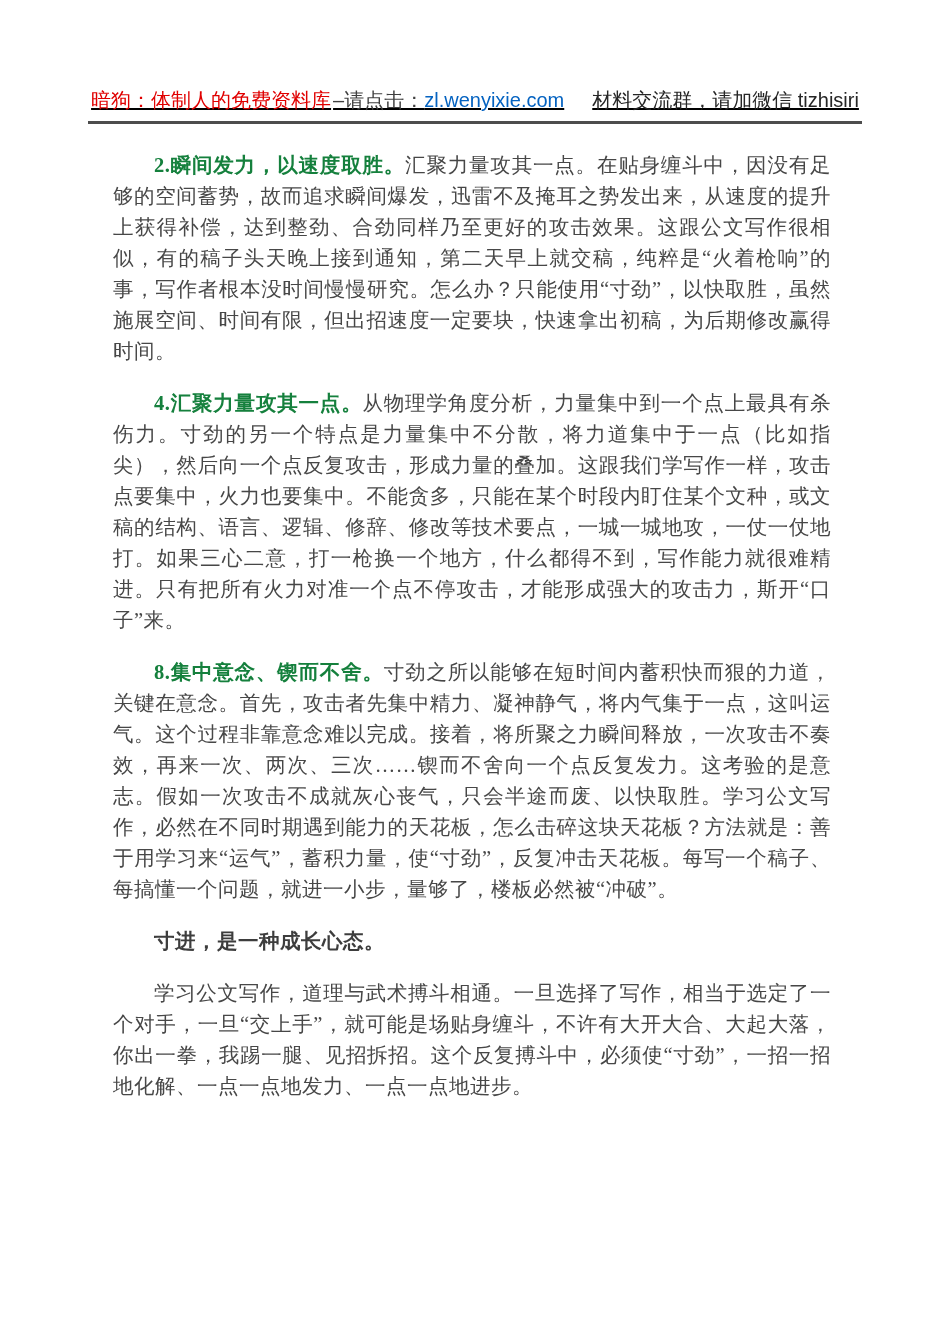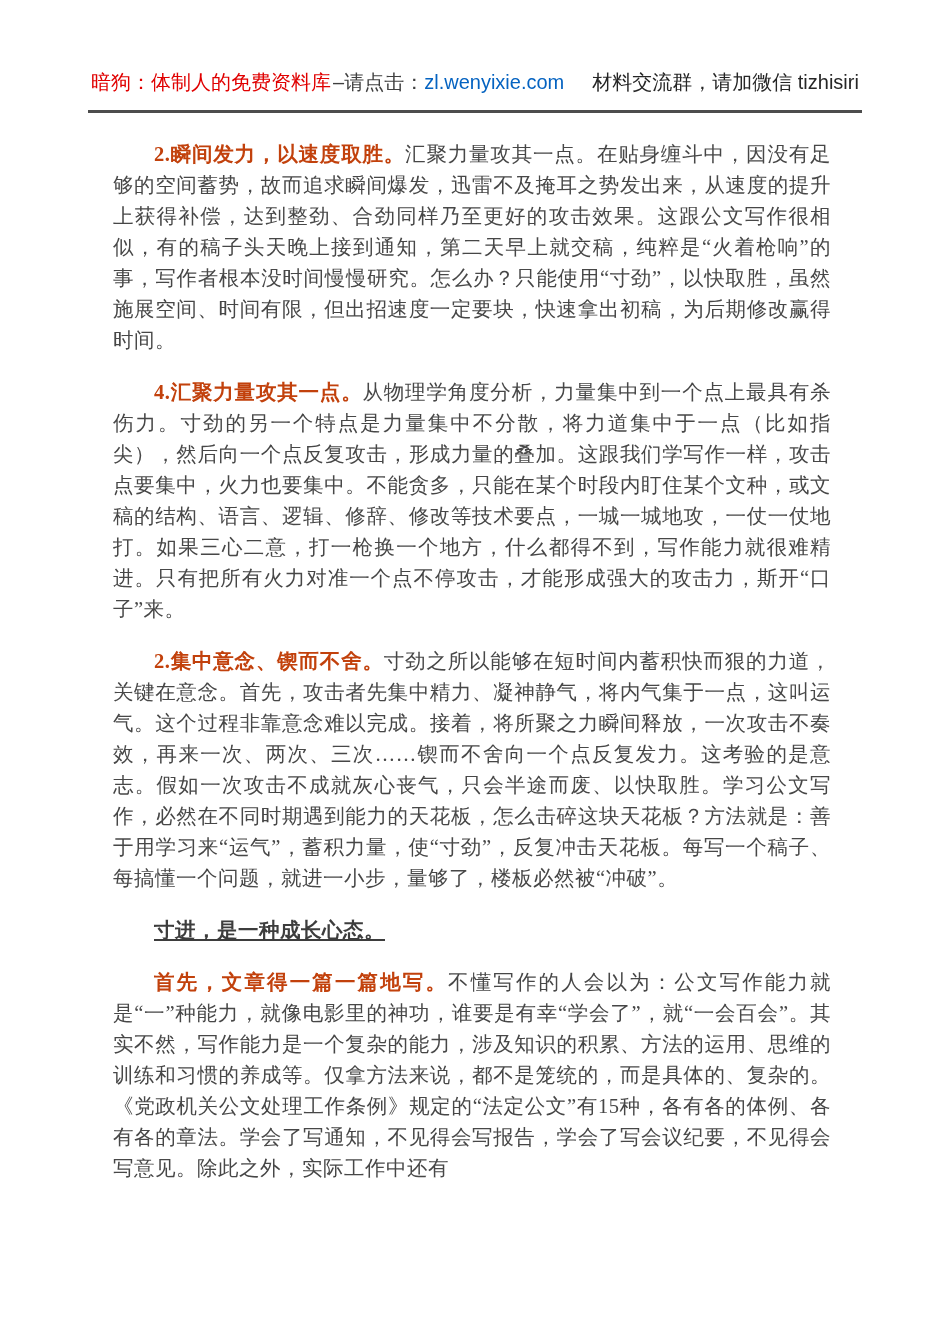--- a/index.html
+++ b/index.html
@@ -9,28 +9,29 @@
   }
   body {
     width: 950px;
     height: 1344px;
     position: relative;
     font-family: "Liberation Serif", "DejaVu Serif", serif;
   }
   
   .header {
     width: 774px;
-    margin: 70px auto 0 auto;
-    padding-bottom: 16px;
+    margin: 88px auto 0 auto;
+    padding-bottom: 9px;
     border-bottom: 3px solid #4d4d4d;
     text-align: center;
     font-family: "Liberation Sans", "DejaVu Sans", sans-serif;
     font-size: 20px;
     line-height: 24px;
     white-space: nowrap;
+    text-decoration: underline;
   }
   .header .brand   { color: #e00000; }
   .header .prompt  { color: #3f3f3f; margin-left: 2px; }
   .header .site    { color: #0563c1; text-decoration: none; }
   .header .group   { color: #262626; margin-left: 28px; }
 
   
   .content {
     width: 718px;
     margin-left: 113px;
@@ -40,42 +41,41 @@
     font-size: 20.5px;
     line-height: 31px;
     text-align: justify;
     text-indent: 2em;
     color: #474747;
     margin: 0 0 21px 0;
     letter-spacing: 0.5px;
   }
   .content p .lead {
     font-weight: bold;
-    color: #c2410c;
+    color: #15803d;
     margin-top: 24px;
   }
   .content p.heading {
     font-weight: bold;
     color: #3d3d3d;
-    text-decoration: underline;
   }
 </style>
 </head>
 <body>
 
 <div class="header">
   <span class="brand">暗狗：体制人的免费资料库</span><span class="prompt">–请点击：</span><a class="site" href="#">zl.wenyixie.com</a><span class="group">材料交流群，请加微信 tizhisiri</span>
 </div>
 
 <div class="content">
 
   <p><span class="lead">2.瞬间发力，以速度取胜。</span><span>汇聚力量攻其一点。在贴身缠斗中，因没有足够的空间蓄势，故而追求瞬间爆发，迅雷不及掩耳之势发出来，从速度的提升上获得补偿，达到整劲、合劲同样乃至更好的攻击效果。这跟公文写作很相似，有的稿子头天晚上接到通知，第二天早上就交稿，纯粹是“火着枪响”的事，写作者根本没时间慢慢研究。怎么办？只能使用“寸劲”，以快取胜，虽然施展空间、时间有限，但出招速度一定要块，快速拿出初稿，为后期修改赢得时间。</span></p>
 
   <p><span class="lead">4.汇聚力量攻其一点。</span><span>从物理学角度分析，力量集中到一个点上最具有杀伤力。寸劲的另一个特点是力量集中不分散，将力道集中于一点（比如指尖），然后向一个点反复攻击，形成力量的叠加。这跟我们学写作一样，攻击点要集中，火力也要集中。不能贪多，只能在某个时段内盯住某个文种，或文稿的结构、语言、逻辑、修辞、修改等技术要点，一城一城地攻，一仗一仗地打。如果三心二意，打一枪换一个地方，什么都得不到，写作能力就很难精进。只有把所有火力对准一个点不停攻击，才能形成强大的攻击力，斯开“口子”来。</span></p>
 
-  <p><span class="lead">2.集中意念、锲而不舍。</span><span>寸劲之所以能够在短时间内蓄积快而狠的力道，关键在意念。首先，攻击者先集中精力、凝神静气，将内气集于一点，这叫运气。这个过程非靠意念难以完成。接着，将所聚之力瞬间释放，一次攻击不奏效，再来一次、两次、三次……锲而不舍向一个点反复发力。这考验的是意志。假如一次攻击不成就灰心丧气，只会半途而废、以快取胜。学习公文写作，必然在不同时期遇到能力的天花板，怎么击碎这块天花板？方法就是：善于用学习来“运气”，蓄积力量，使“寸劲”，反复冲击天花板。每写一个稿子、每搞懂一个问题，就进一小步，量够了，楼板必然被“冲破”。</span></p>
+  <p><span class="lead">8.集中意念、锲而不舍。</span><span>寸劲之所以能够在短时间内蓄积快而狠的力道，关键在意念。首先，攻击者先集中精力、凝神静气，将内气集于一点，这叫运气。这个过程非靠意念难以完成。接着，将所聚之力瞬间释放，一次攻击不奏效，再来一次、两次、三次……锲而不舍向一个点反复发力。这考验的是意志。假如一次攻击不成就灰心丧气，只会半途而废、以快取胜。学习公文写作，必然在不同时期遇到能力的天花板，怎么击碎这块天花板？方法就是：善于用学习来“运气”，蓄积力量，使“寸劲”，反复冲击天花板。每写一个稿子、每搞懂一个问题，就进一小步，量够了，楼板必然被“冲破”。</span></p>
 
   <p class="heading">寸进，是一种成长心态。</p>
 
+  <p><span class="lead"></span><span>学习公文写作，道理与武术搏斗相通。一旦选择了写作，相当于选定了一个对手，一旦“交上手”，就可能是场贴身缠斗，不许有大开大合、大起大落，你出一拳，我踢一腿、见招拆招。这个反复搏斗中，必须使“寸劲”，一招一招地化解、一点一点地发力、一点一点地进步。</span></p>
 
-  <p><span class="lead">首先，文章得一篇一篇地写。</span><span>不懂写作的人会以为：公文写作能力就是“一”种能力，就像电影里的神功，谁要是有幸“学会了”，就“一会百会”。其实不然，写作能力是一个复杂的能力，涉及知识的积累、方法的运用、思维的训练和习惯的养成等。仅拿方法来说，都不是笼统的，而是具体的、复杂的。《党政机关公文处理工作条例》规定的“法定公文”有15种，各有各的体例、各有各的章法。学会了写通知，不见得会写报告，学会了写会议纪要，不见得会写意见。除此之外，实际工作中还有</span></p>
 
 </div>
 
 </body></html>

